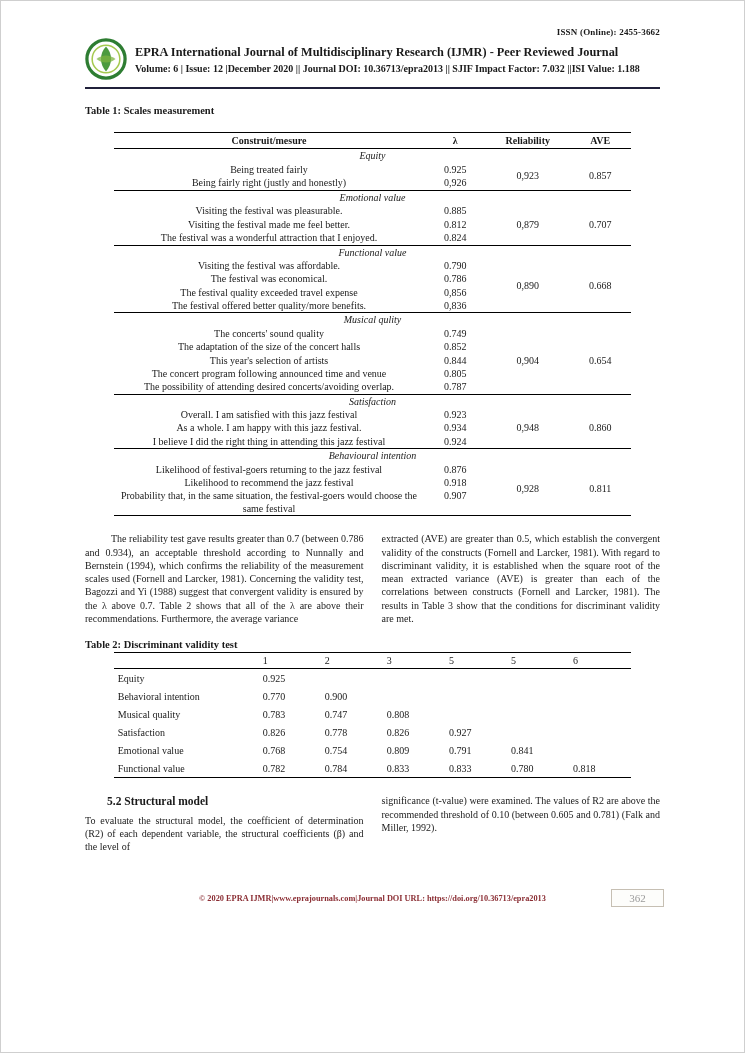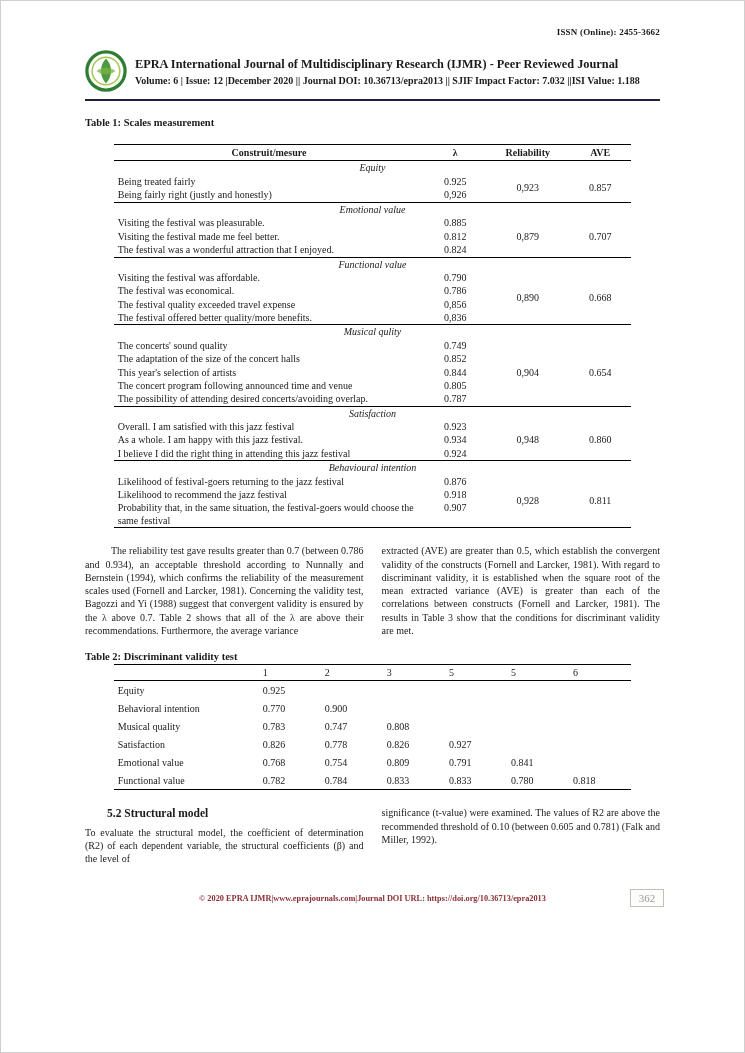--- a/index.html
+++ b/index.html
@@ -13,21 +13,21 @@
     position: relative;
     margin: 0 auto;
     overflow: hidden;
   }
 
   .top-page-number { text-align: center; padding-top: 38px; font-size: 13px; }
 
   
   .jheader { margin: 26px 84px 0 84px; position: relative; }
   .issn-line { text-align: right; font-size: 9px; font-weight: bold; letter-spacing: 0.2px; }
-  .jheader-row { display: flex; align-items: center; margin-top: 13px; justify-content: center; }
+  .jheader-row { display: flex; align-items: center; margin-top: 1px; justify-content: center; }
   .logo-wrap { width: 42px; height: 42px; flex: 0 0 auto; margin-right: 8px; }
   .jtitles { flex: 1; }
   .jtitle-line { font-size: 12.3px; font-weight: bold; white-space: nowrap; }
   .jtitle-sub { font-weight: bold; }
   .jmeta-line { font-size: 10px; font-weight: bold; margin-top: 3px; white-space: nowrap; }
   .header-rule { border-bottom: 2.5px solid #20203a; margin: 7px 84px 0 84px; }
 
   
   .content { margin: 0 84px; }
 
@@ -39,21 +39,21 @@
     font-size: 10px; font-weight: bold; padding: 1.5px 4px; text-align: center;
   }
   table.t1 th:nth-child(1) { width: 60%; }
   table.t1 th:nth-child(2) { width: 12%; }
   table.t1 th:nth-child(3) { width: 16%; }
   table.t1 th:nth-child(4) { width: 12%; }
   table.t1 td { padding: 0.5px 4px; }
   table.t1 tr.section-row td {
     text-align: center; font-style: italic; border-top: 1px solid #000; padding: 1px 4px;
   }
-  table.t1 td.item-cell { text-align: left; }
+  table.t1 td.item-cell { text-align: center; }
   table.t1 td.num-cell { text-align: center; vertical-align: top; }
   table.t1 td.mid { vertical-align: middle; }
   table.t1 td.t-end { border-bottom: 1.2px solid #000; }
 
   
   .twocol { display: flex; gap: 18px; margin-top: 14px; }
   .col { flex: 1; font-size: 10px; line-height: 1.33; text-align: justify; }
   .col p { margin: 0; }
   p.indent-first { text-indent: 26px; }
 
@@ -72,21 +72,21 @@
 
   
   .pfooter {
     position: absolute; left: 84px; right: 84px; top: 893px;
     font-size: 8.3px; font-weight: bold; color: #8b2e34;
     display: flex; align-items: center; justify-content: center; 
   }
   .pfooter .sep { color: #8b2e34; }
   .page-num-box {
     position: absolute; right: 80px; top: 888px;
-    width: 34px; height: 18px; border: 1px solid #c6bfb3;
+    width: 53px; height: 18px; border: 1px solid #c6bfb3;
     color: #9a9a9a; font-size: 11px; text-align: center; line-height: 17px;
     background: #fdfdfb;
   }
 </style>
 </head>
 <body>
 
 <div class="page">
 
 

